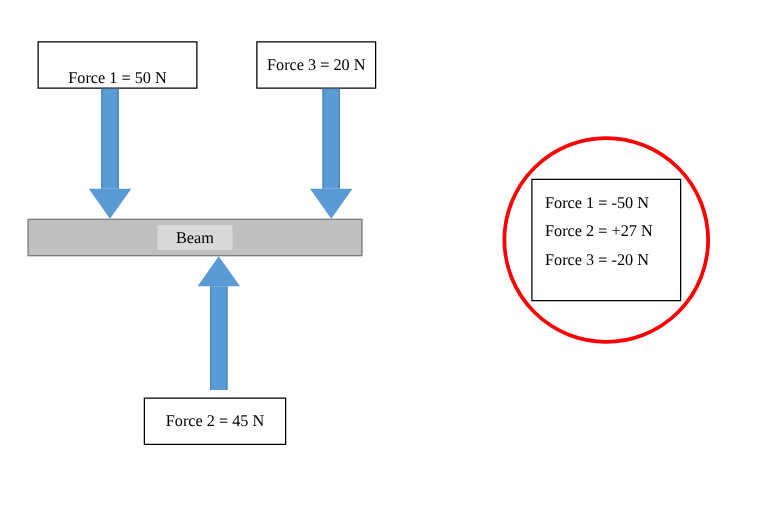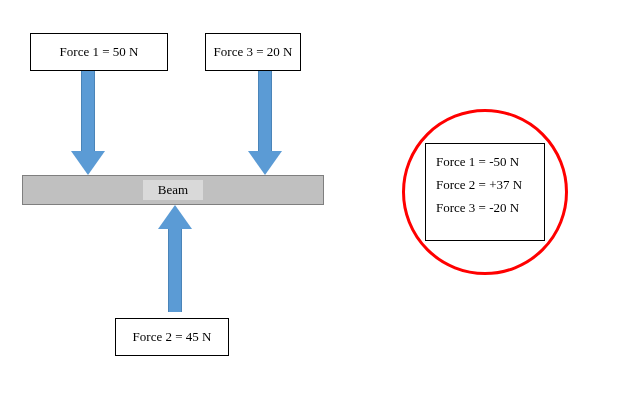--- a/index.html
+++ b/index.html
@@ -19,21 +19,21 @@
   }
   .label-box {
     position: absolute;
     border: 1px solid #000000;
     background: #ffffff;
     display: flex;
     align-items: center;
     justify-content: center;
     box-sizing: border-box;
   }
-  .box-force1 { left: 30px;  top: 33px;  width: 138px; height: 38px; }
+  .box-force1 { left: 30px;  top: 33px;  width: 128px; height: 38px; align-items: flex-end; }
   .box-force3 { left: 205px; top: 33px;  width: 96px; height: 38px; }
   .box-force2 { left: 115px; top: 318px; width: 114px; height: 38px; }
 
   .arrow {
     position: absolute;
     width: 34px;
     display: flex;
     flex-direction: column;
     align-items: center;
   }
@@ -58,21 +58,21 @@
     border-bottom: 24px solid #5b9bd5;
   }
   .arrow-1 { left: 71px;  top: 71px;  height: 104px; }
   .arrow-3 { left: 248px; top: 71px;  height: 104px; }
   .arrow-2 { left: 158px; top: 205px; height: 107px; }
 
   .beam {
     position: absolute;
     left: 22px;
     top: 175px;
-    width: 302px;
+    width: 268px;
     height: 30px;
     background: #c0c0c0;
     border: 1px solid #7f7f7f;
     box-sizing: border-box;
     display: flex;
     align-items: center;
     justify-content: center;
   }
   .beam-label {
     background: #d9d9d9;
@@ -143,17 +143,17 @@
   </div>
 
   <div class="label-box box-force2">
     <span>Force 2 = 45 N</span>
   </div>
 
   <div class="result-circle"></div>
 
   <div class="result-box">
     <div class="result-line">Force 1 = -50 N</div>
-    <div class="result-line">Force 2 = +37 N</div>
+    <div class="result-line">Force 2 = +27 N</div>
     <div class="result-line">Force 3 = -20 N</div>
   </div>
 
 </div>
 
 </body></html>

